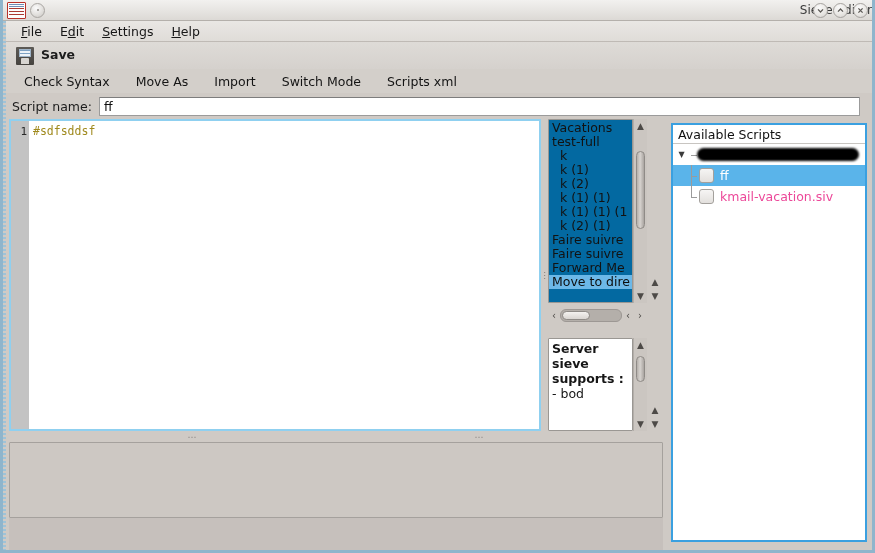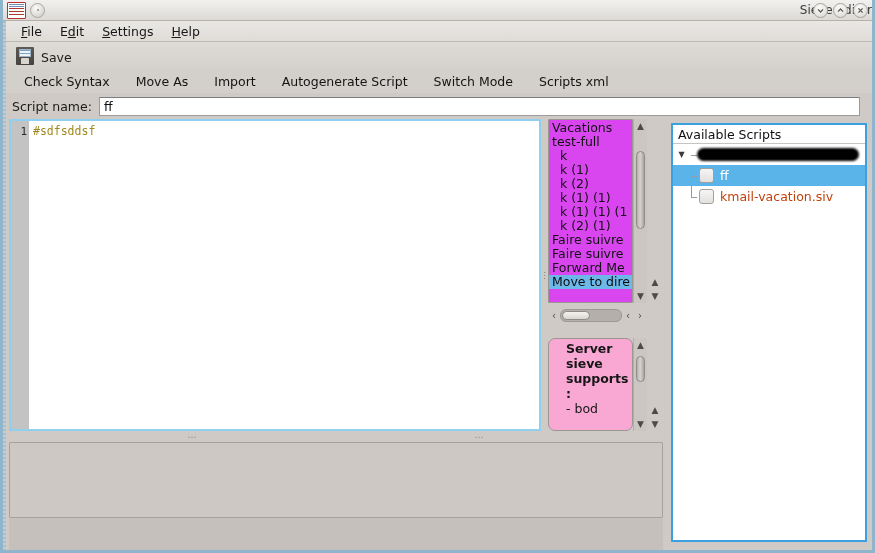--- a/index.html
+++ b/index.html
@@ -137,24 +137,25 @@
     height: 27px;
     flex: 0 0 27px;
     background: linear-gradient(to bottom, #dedbd7 0%, #d5d1cd 100%);
     display: flex;
     align-items: center;
     padding-left: 9px;
     box-sizing: border-box;
   }
   #save-button {
     display: flex;
-    align-items: flex-end;
+    align-items: flex-start;
     gap: 7px;
     padding: 1px 4px;
     cursor: default;
+    font-weight: bold;
   }
   .floppy {
     width: 18px; height: 18px;
     background: linear-gradient(to bottom, #5d5a56 0%, #46433f 100%);
     border-radius: 1px;
     position: relative;
     flex: 0 0 auto;
   }
   .floppy::before {
     content: "";
@@ -298,21 +299,21 @@
     display: flex;
     flex-direction: column;
     min-width: 0;
   }
   #template-label {
     font-size: 12.5px;
     padding: 1px 0 3px 2px;
     color: #141414;
   }
   .listbox {
-    background: #d946ef;
+    background: #0369a1;
     border: 1px solid #9a9793;
     box-sizing: border-box;
     overflow: hidden;
     position: relative;
     border-radius: 1px;
   }
   #template-listwrap {
     flex: 0 0 184px;
     display: flex;
     min-height: 0;
@@ -419,30 +420,30 @@
   
   #supports-label-gap { flex: 0 0 14px; }
   #supports-wrap {
     flex: 1 1 auto;
     display: flex;
     min-height: 0;
   }
   #supports-box {
     flex: 1 1 auto;
     min-width: 0;
-    background: #f9a8d4;
+    background: #ffffff;
     border: 1px solid #9a9793;
     box-sizing: border-box;
     font-size: 12.5px;
     font-weight: bold;
     line-height: 15px;
-    padding: 2px 17px;
+    padding: 2px 3px;
     overflow: hidden;
     color: #161616;
-    border-radius: 7px;
+    border-radius: 1px;
   }
   #supports-box .normal { font-weight: normal; }
   #supports-scroll {
     flex: 0 0 16px;
     display: flex;
     flex-direction: column;
     background: #cfcac5;
   }
 
   
@@ -539,21 +540,21 @@
   }
   .checkbox {
     width: 15px; height: 15px;
     flex: 0 0 15px;
     margin: 0 6px 0 2px;
     background: linear-gradient(to bottom, #f6f5f4 0%, #e3e0dd 100%);
     border: 1px solid #a3a09c;
     border-radius: 3px;
     box-sizing: border-box;
   }
-  .tree-label { white-space: nowrap; color: #c2410c; }
+  .tree-label { white-space: nowrap; color: #ec4899; }
   .tree-row.selected .tree-label { color: #ffffff; }
 
   #left-frame-edge {
     position: absolute;
     left: 0; top: 21px; bottom: 0;
     width: 3px;
     background: repeating-linear-gradient(to bottom, #9ec3d8 0, #9ec3d8 2px, #cfcac5 2px, #cfcac5 4px);
   }
 </style>
 </head>
@@ -595,21 +596,20 @@
     <div id="save-button">
       <div class="floppy"></div>
       <span id="save-label">Save</span>
     </div>
   </div>
 
   <div id="secondtoolbar">
     <div class="tool-btn">Check Syntax</div>
     <div class="tool-btn">Move As</div>
     <div class="tool-btn">Import</div>
-    <div class="tool-btn">Autogenerate Script</div>
     <div class="tool-btn">Switch Mode</div>
     <div class="tool-btn">Scripts xml</div>
   </div>
 
   <div id="scriptname-row">
     <span id="scriptname-label">Script name:</span>
     <input id="scriptname-input" type="text" value="ff" style="">
   </div>
 
   <div id="body-area">

